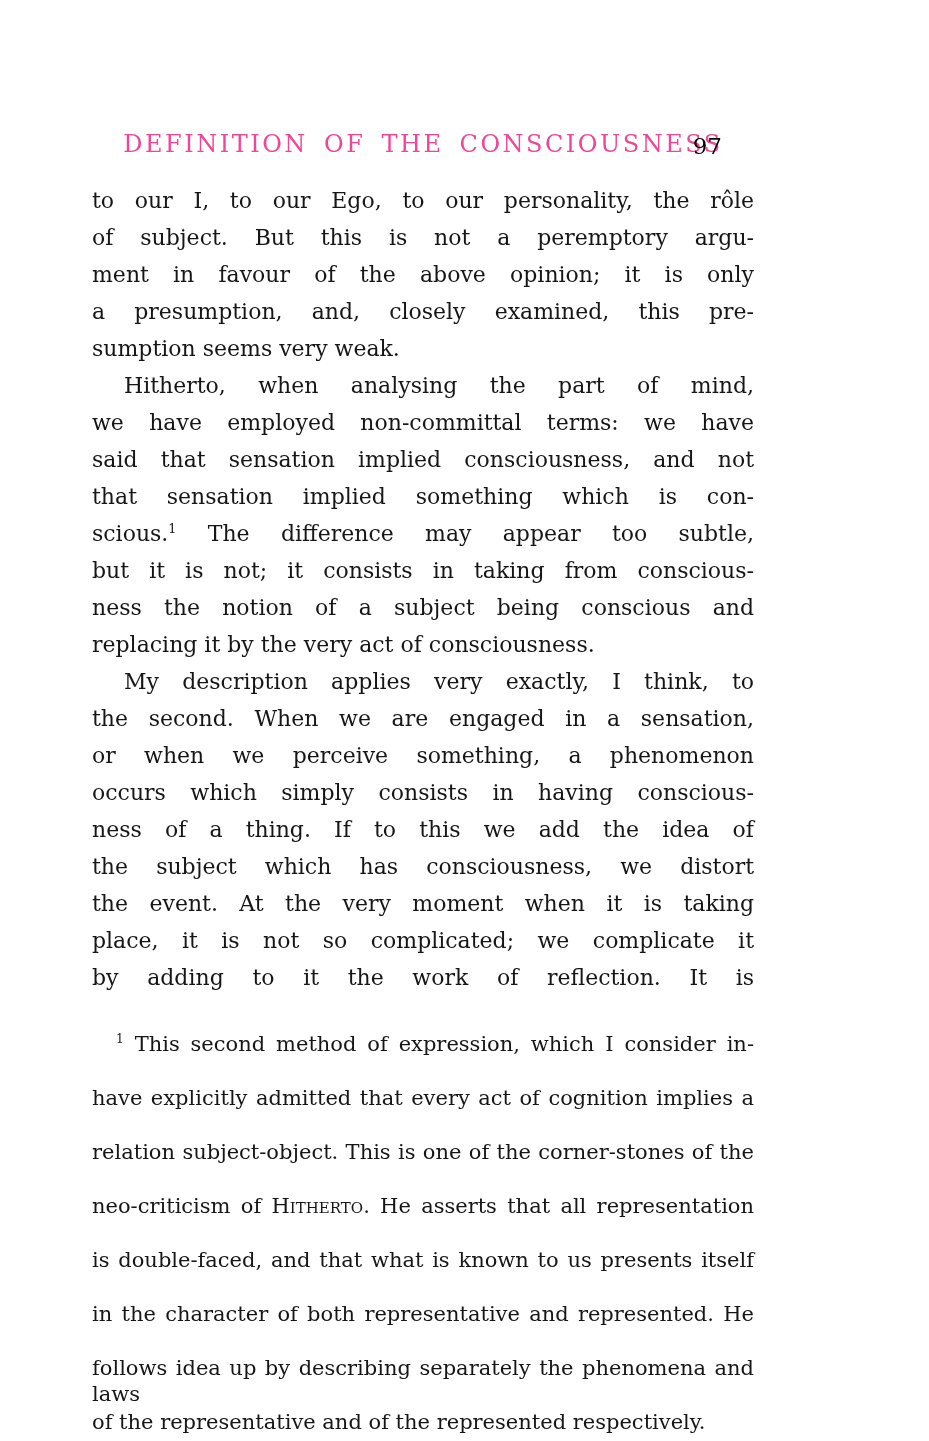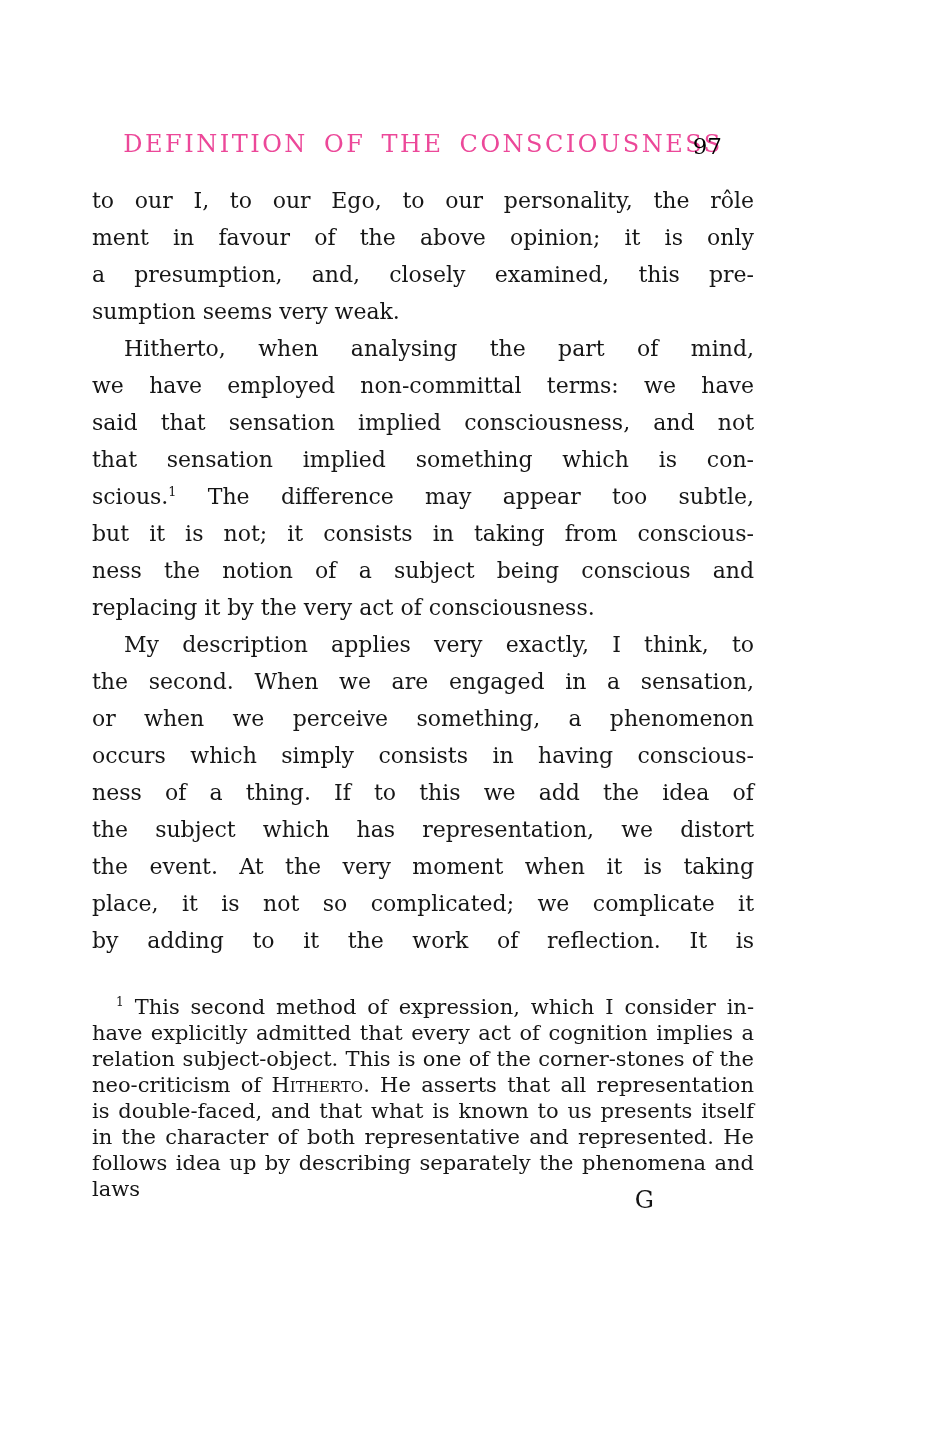--- a/index.html
+++ b/index.html
@@ -67,20 +67,21 @@
   .sc {
     font-variant: small-caps;
   }
   .footnote {
     margin-top: 35px;
     font-size: 21px;
   }
   .footnote .line {
     line-height: 26px;
     height: 26px;
+    margin-top: 28px;
   }
   .footnote .line:first-child {
     text-indent: 24px;
   }
   .signature {
     margin-top: 10px;
     text-align: right;
     padding-right: 100px;
     font-size: 24px;
     color: #141414;
@@ -93,55 +94,57 @@
   <div class="content">
 
     <div class="header">
       <span class="title">DEFINITION OF THE CONSCIOUSNESS</span>
       <span class="pagenum">97</span>
     </div>
 
     <div class="bodytext" id="body-container">
         <div class="paragraph">
           <div class="line">to our I, to our Ego, to our personality, the rôle</div>
+          <div class="line">of subject.  But this is not a peremptory argu-</div>
           <div class="line">ment in favour of the above opinion; it is only</div>
           <div class="line">a presumption, and, closely examined, this pre-</div>
           <div class="line flush">sumption seems very weak.</div>
         </div>
         <div class="paragraph indent">
           <div class="line">Hitherto, when analysing the part of mind,</div>
           <div class="line">we have employed non-committal terms: we have</div>
           <div class="line">said that sensation implied consciousness, and not</div>
           <div class="line">that sensation implied something which is con-</div>
           <div class="line">scious.<sup class="fnref">1</sup>  The difference may appear too subtle,</div>
           <div class="line">but it is not; it consists in taking from conscious-</div>
           <div class="line">ness the notion of a subject being conscious and</div>
           <div class="line flush">replacing it by the very act of consciousness.</div>
         </div>
         <div class="paragraph indent">
           <div class="line">My description applies very exactly, I think, to</div>
           <div class="line">the second.  When we are engaged in a sensation,</div>
           <div class="line">or when we perceive something, a phenomenon</div>
           <div class="line">occurs which simply consists in having conscious-</div>
           <div class="line">ness of a thing.  If to this we add the idea of</div>
-          <div class="line">the subject which has representation, we distort</div>
+          <div class="line">the subject which has consciousness, we distort</div>
           <div class="line">the event.  At the very moment when it is taking</div>
           <div class="line">place, it is not so complicated; we complicate it</div>
           <div class="line">by adding to it the work of reflection.  It is</div>
         </div>
       </div>
 
     <div class="footnote" id="footnote-container">
         <div class="paragraph footnote-para">
           <div class="line"><sup class="fnref">1</sup> This second method of expression, which I consider in-</div>
           <div class="line">have explicitly admitted that every act of cognition implies a</div>
           <div class="line">relation subject-object.  This is one of the corner-stones of the</div>
           <div class="line">neo-criticism of <span class="sc">Hitherto</span>.  He asserts that all representation</div>
           <div class="line">is double-faced, and that what is known to us presents itself</div>
           <div class="line">in the character of both representative and represented.  He</div>
           <div class="line">follows idea up by describing separately the phenomena and laws</div>
+          <div class="line flush">of the representative and of the represented respectively.</div>
         </div>
       </div>
 
     <div class="signature">G</div>
 
   </div>
 </div>
 
 </body></html>

